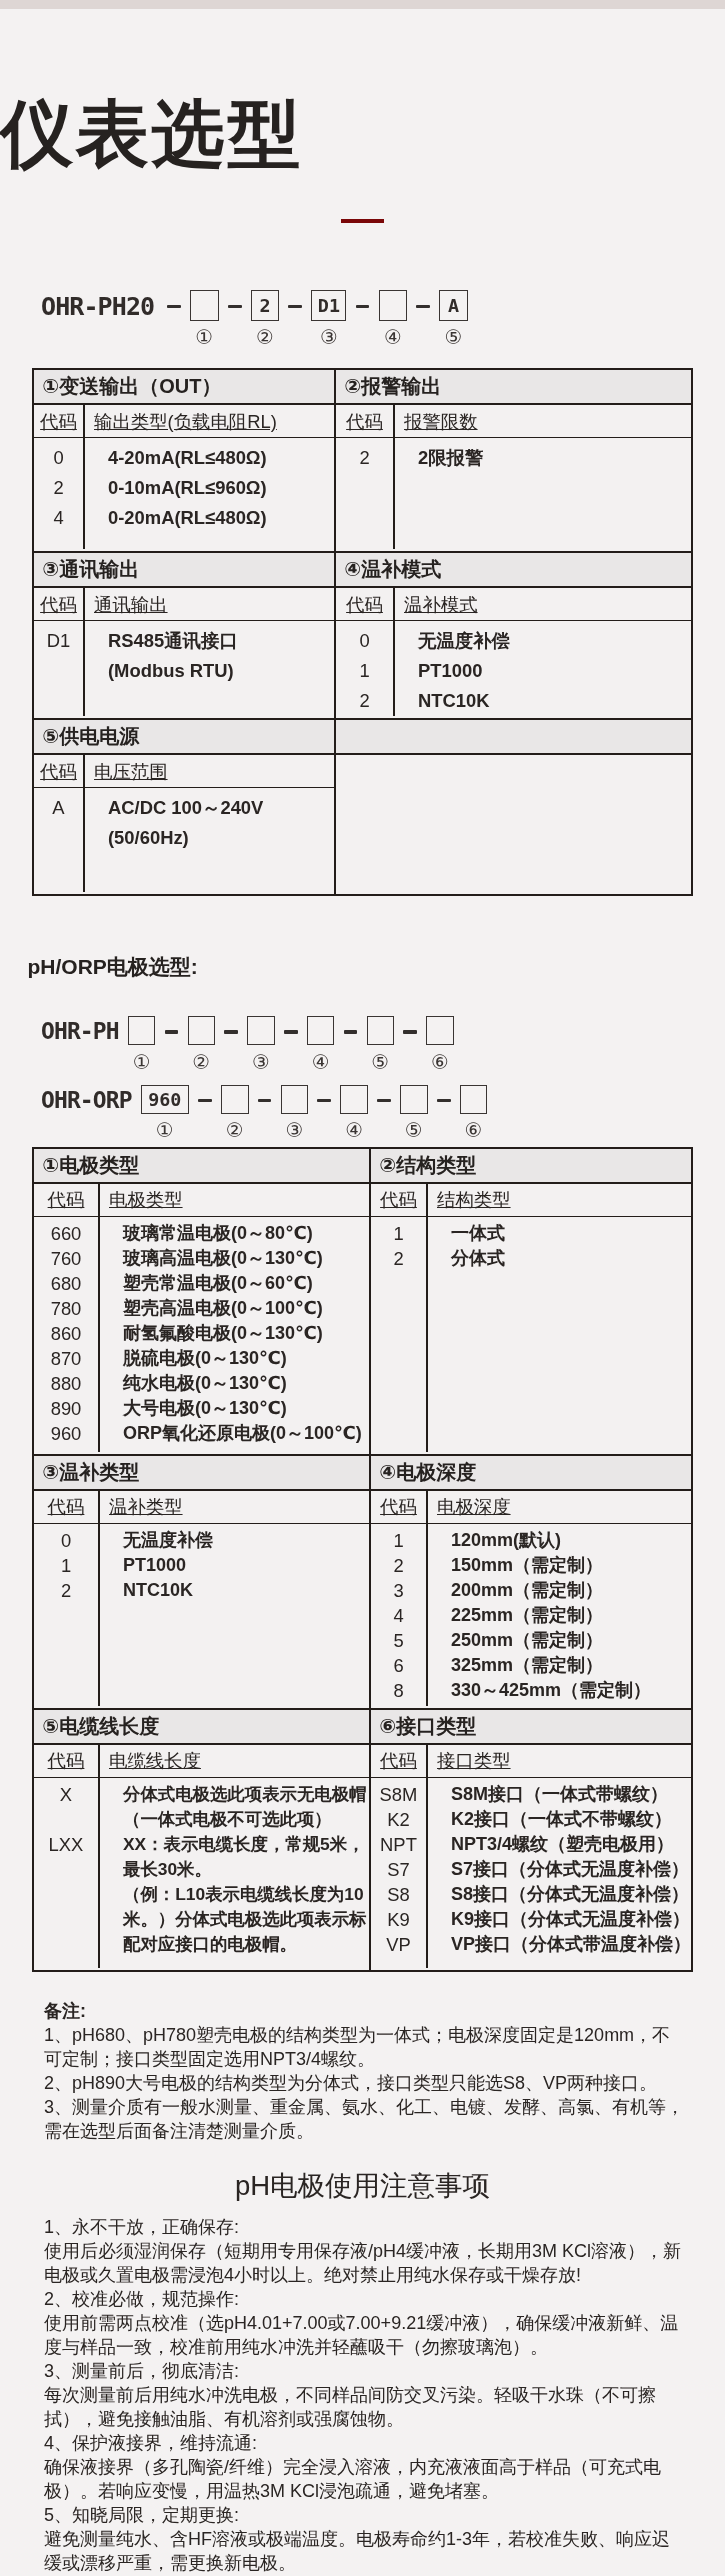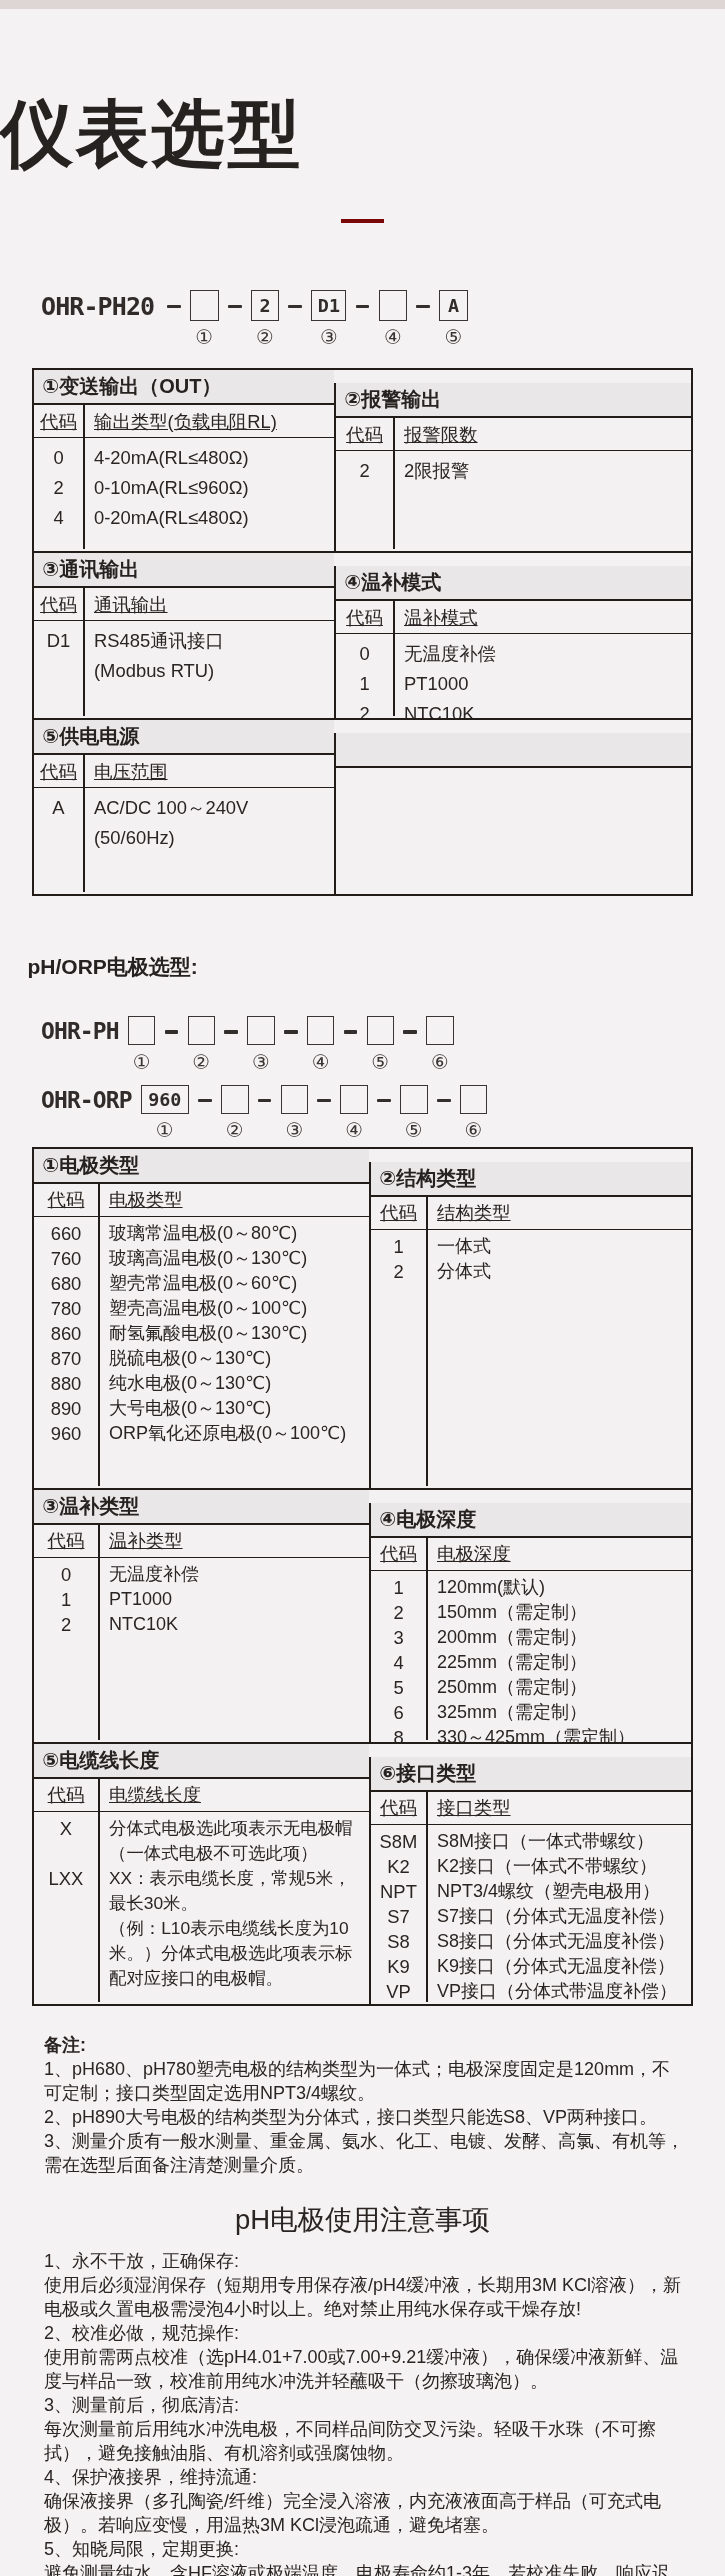--- a/index.html
+++ b/index.html
@@ -41,21 +41,21 @@
   .f1 .dash { margin:14.7px 9.2px 0; }
   .f2 .dash { margin:13.8px 9.2px 0; }
 
   .elec-heading { margin:57px 0 0 27.5px; font-size:21px; font-weight:700; color:#262220; }
 
   
   .sel-table { margin:0 32px; border:2.8px solid #231d1a; background:#f3f1f1; }
   .srow { display:flex; overflow:hidden;justify-content:space-between; }
   .srow + .srow { border-top:2.8px solid #231d1a; }
   .sec { overflow:hidden; }
-  .sec.right { border-left:2.3px solid #231d1a; flex:1;margin-top:13px; }
+  .sec.right { border-left:2.3px solid #231d1a; flex:1; }
   .inst .sec.left { flex:0 0 300px; }
   .elec .sec.left { flex:0 0 335px; }
   .band {
     height:35px; background:#e9e7e7; border-bottom:2.3px solid #231d1a;
     display:flex; align-items:center; padding-left:8.3px;
     font-size:20px; font-weight:700; color:#262220;
   }
   .band.empty { padding-left:0; }
   .body { position:relative; height:calc(100% - 37px); }
   .body::before {
@@ -64,21 +64,21 @@
   }
   .body.noline::before { display:none; }
   .sub { display:flex; align-items:center; height:33px; border-bottom:1.8px solid #231d1a; font-size:18.4px;text-decoration:underline; }
   .sub .c { flex:0 0 var(--codew); text-align:center; }
   .sub .d { padding-left:11px; }
   .data { padding-top:4.6px; }
   .tr { display:flex; font-size:18.4px; }
   .inst .tr { line-height:30px; }
   .elec .tr { line-height:25px; }
   .tr .c { flex:0 0 var(--codew); text-align:center; }
-  .tr .d { padding-left:11px; white-space:pre-line; }
+  .tr .d { padding-left:25px; white-space:pre-line;font-weight:bold; }
   .elec .tr .d { font-size:18px; }
   .tr .d.tight { font-size:17.4px; }
 
   
   .notes { margin:27.5px 40px 0 44px; font-size:18px; line-height:24px; }
   .notes .label { font-weight:700; }
   .usage-title { margin-top:27.5px; text-align:center; font-size:27.5px; line-height:29px; color:#2a2523; }
   .usage { margin:14.7px 40px 0 44px; font-size:18px; line-height:24px; }
 </style>
 </head>
@@ -301,21 +301,21 @@
     </span>
     <span class="dash"></span>
     <span class="seg">
       <span class="box"></span>
       <span class="num">⑥</span>
     </span>
   </div>
 
   <div class="sel-table elec" style="margin-top:5.5px">
 
-    <div class="srow" style="height:339px">
+    <div class="srow" style="height:305px">
       <div class="sec left" style="--codew:64px">
         <div class="band">
           <span>①电极类型</span>
         </div>
         <div class="body">
           <div class="sub">
             <span class="c">代码</span>
             <span class="d">电极类型</span>
           </div>
           <div class="data">

